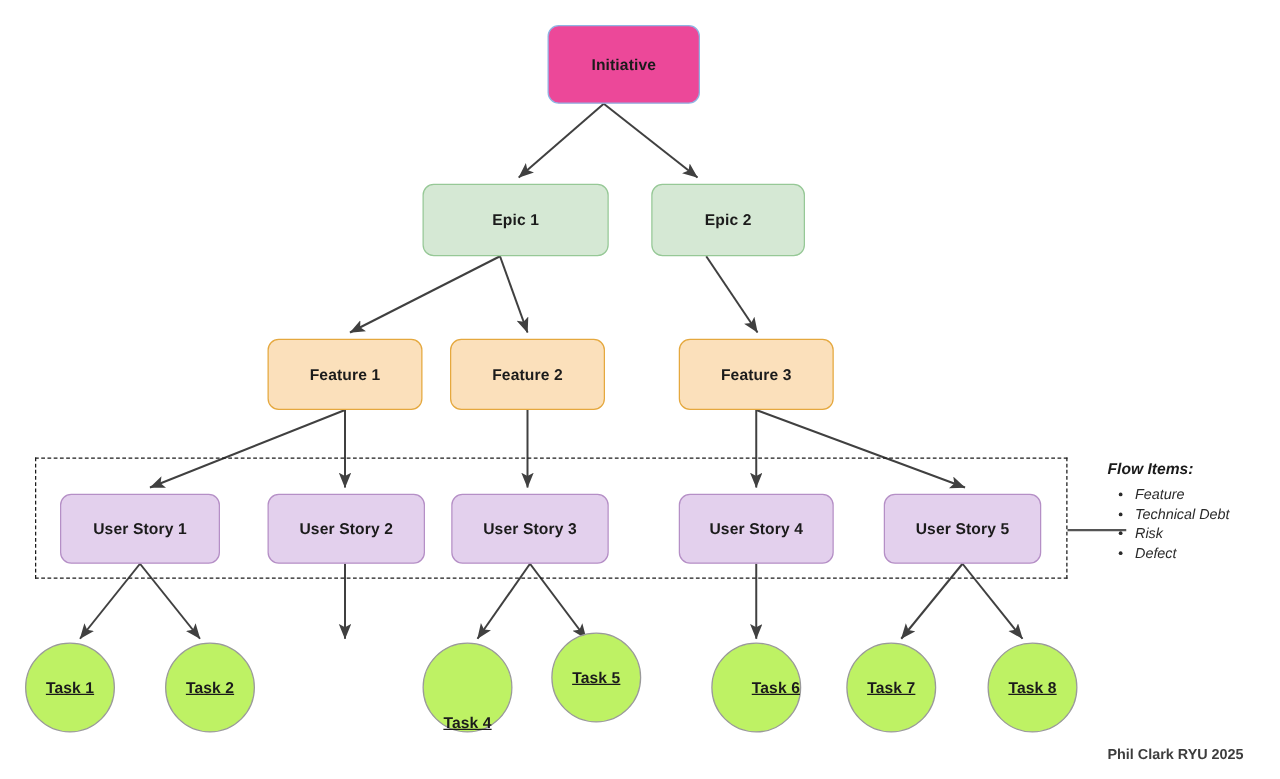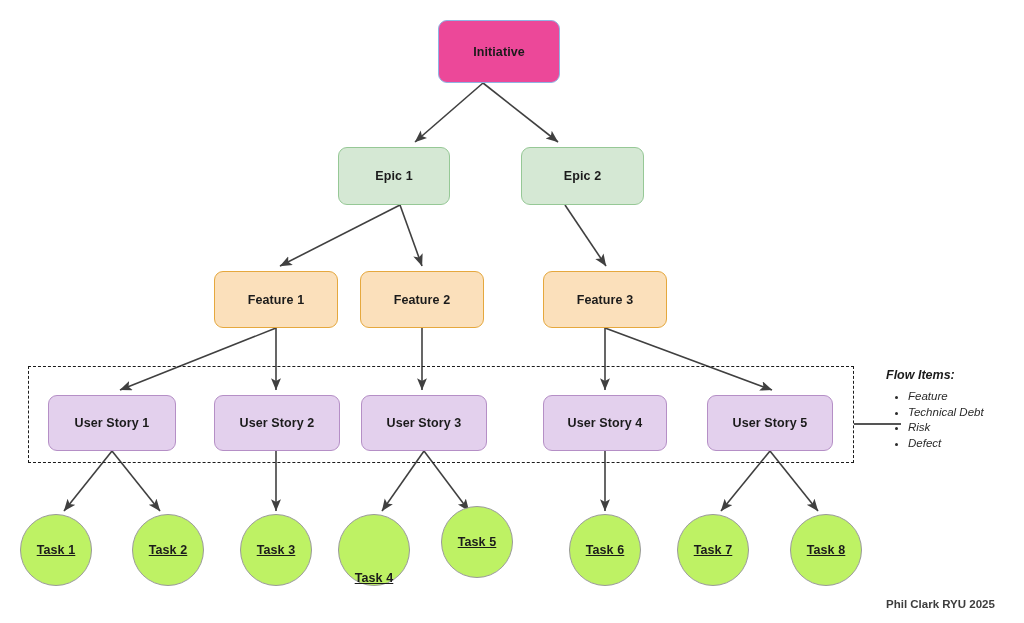--- a/index.html
+++ b/index.html
@@ -139,21 +139,21 @@
       </g>
     <line id="legend-connector" stroke="#555555" stroke-width="1.8" x1="854" y1="424" x2="901" y2="424"></line>
   </svg>
 
   <div class="group-box" id="group-box" style="left: 28px; top: 366px; width: 826px; height: 97px;"></div>
 
   <div class="node node-box lvl-initiative" id="node-initiative" style="left: 422px; top: 20px; width: 122px; height: 63px;">
     <span>Initiative</span>
   </div>
 
-  <div class="node node-box lvl-epic" id="node-epic-0" style="left: 338px; top: 147px; width: 112px; height: 58px;">
+  <div class="node node-box lvl-epic" id="node-epic-0" style="left: 338px; top: 147px; width: 149px; height: 58px;">
     <span>Epic 1</span>
   </div>
   <div class="node node-box lvl-epic" id="node-epic-1" style="left: 521px; top: 147px; width: 123px; height: 58px;">
     <span>Epic 2</span>
   </div>
 
   <div class="node node-box lvl-feature" id="node-feature-0" style="left: 214px; top: 271px; width: 124px; height: 57px;">
     <span>Feature 1</span>
   </div>
   <div class="node node-box lvl-feature" id="node-feature-1" style="left: 360px; top: 271px; width: 124px; height: 57px;">
@@ -178,30 +178,27 @@
   <div class="node node-box lvl-story" id="node-story-4" style="left: 707px; top: 395px; width: 126px; height: 56px;">
     <span>User Story 5</span>
   </div>
 
   <div class="node node-circle lvl-task" id="node-task-0" style="left: 20px; top: 514px; width: 72px; height: 72px;">
     <span>Task 1</span>
   </div>
   <div class="node node-circle lvl-task" id="node-task-1" style="left: 132px; top: 514px; width: 72px; height: 72px;">
     <span>Task 2</span>
   </div>
-  <div class="node node-circle lvl-task" id="node-task-2" style="left: 240px; top: 514px; width: 72px; height: 72px;">
-    <span>Task 3</span>
-  </div>
   <div class="node node-circle lvl-task" id="node-task-3" style="left: 338px; top: 514px; width: 72px; height: 72px; align-items: flex-end;">
     <span>Task 4</span>
   </div>
   <div class="node node-circle lvl-task" id="node-task-4" style="left: 441px; top: 506px; width: 72px; height: 72px;">
     <span>Task 5</span>
   </div>
-  <div class="node node-circle lvl-task" id="node-task-5" style="left: 569px; top: 514px; width: 72px; height: 72px;">
+  <div class="node node-circle lvl-task" id="node-task-5" style="left: 569px; top: 514px; width: 72px; height: 72px; justify-content: flex-end;">
     <span>Task 6</span>
   </div>
   <div class="node node-circle lvl-task" id="node-task-6" style="left: 677px; top: 514px; width: 72px; height: 72px;">
     <span>Task 7</span>
   </div>
   <div class="node node-circle lvl-task" id="node-task-7" style="left: 790px; top: 514px; width: 72px; height: 72px;">
     <span>Task 8</span>
   </div>
 
   <div class="legend" id="legend" style="left: 886px; top: 368px; font-style: italic;">

